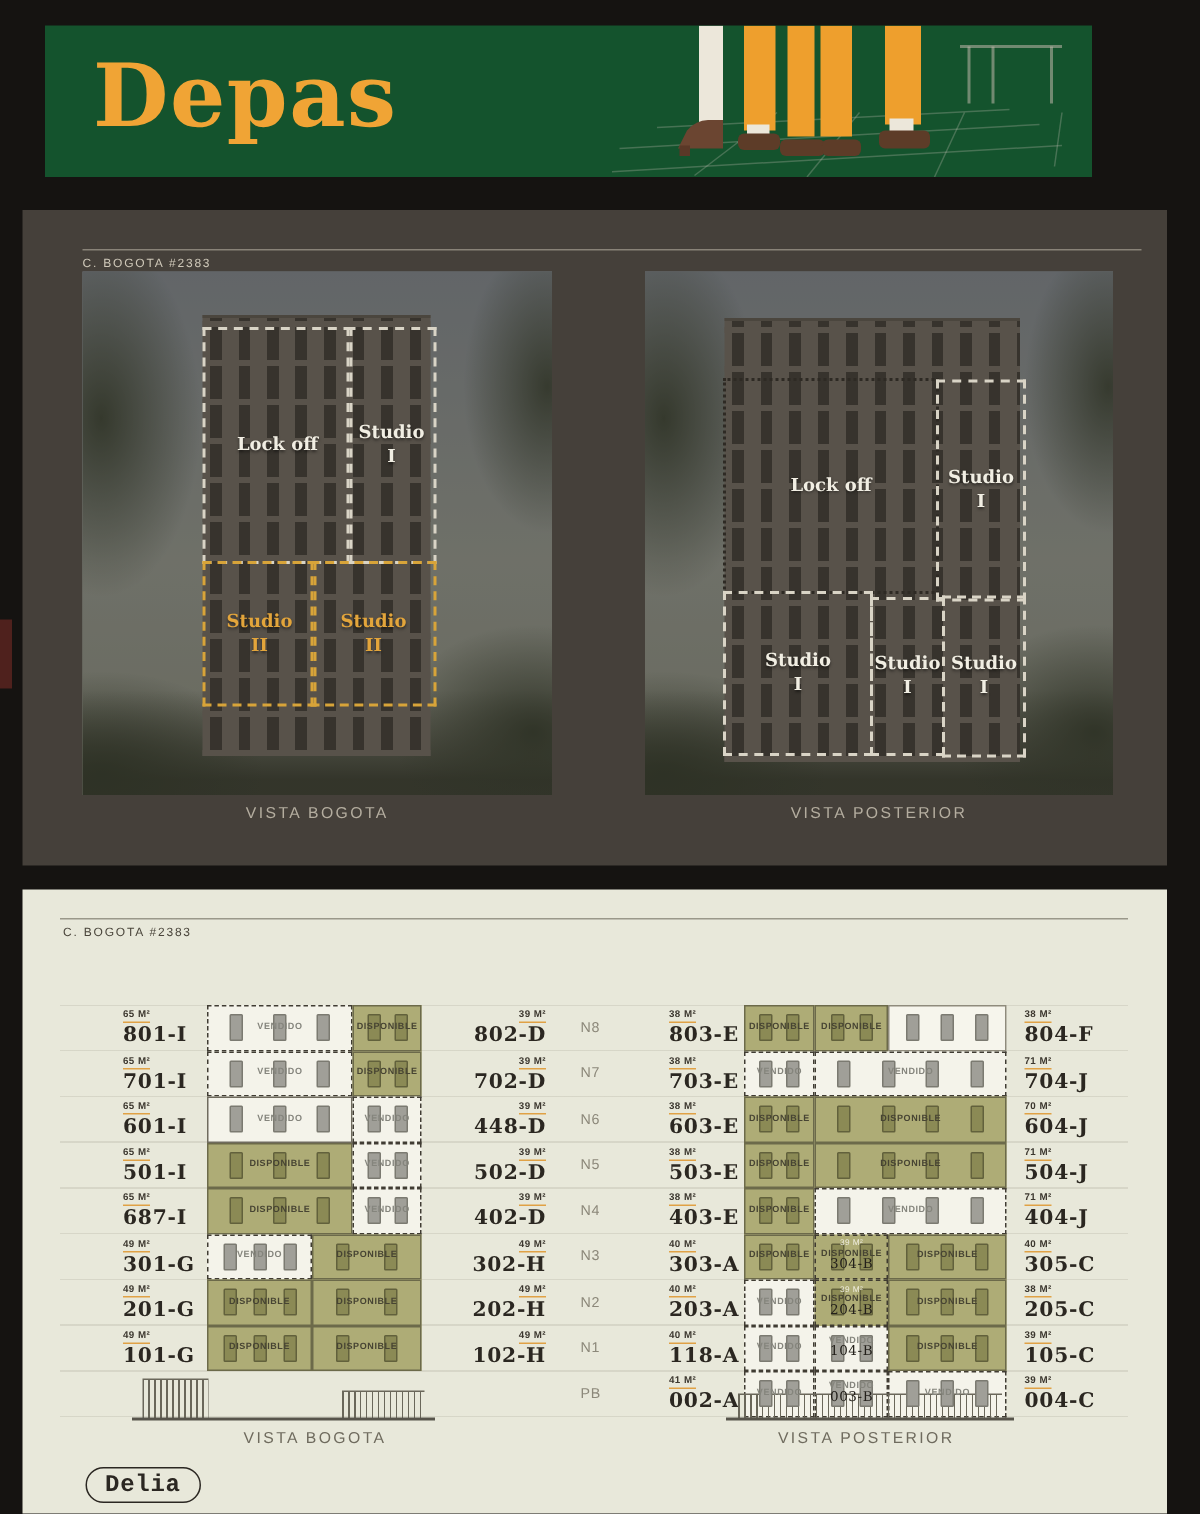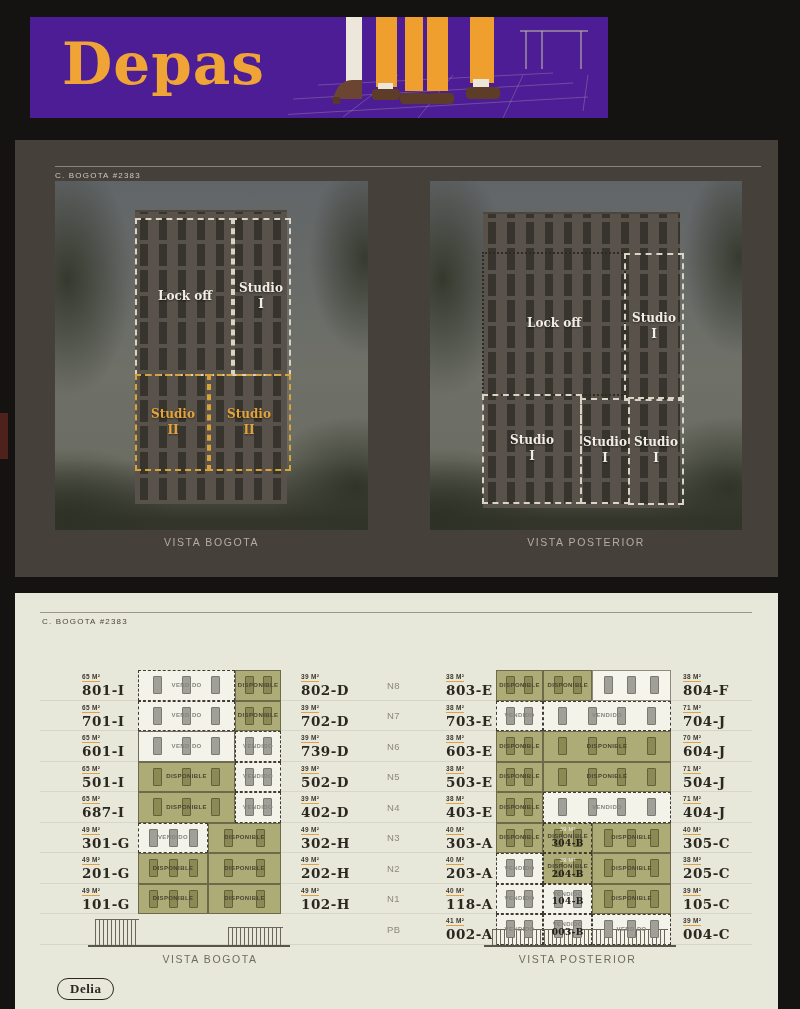--- a/index.html
+++ b/index.html
@@ -1,21 +1,21 @@
 <!DOCTYPE html>
 <html><head>
 <meta charset="utf-8">
 <style>
   html,body{margin:0;padding:0;}
   body{width:800px;height:1009px;background:#151311;position:relative;overflow:hidden;
        font-family:"Liberation Sans",sans-serif;-webkit-font-smoothing:antialiased;}
   .abs{position:absolute;}
 
   
-  .header-band{left:30px;top:17px;width:578px;height:101px;background:#4c1d95;overflow:hidden;}
+  .header-band{left:30px;top:17px;width:698px;height:101px;background:#14532d;overflow:hidden;}
   .logo{left:32px;top:10px;font-family:"DejaVu Serif",serif;font-weight:bold;font-size:58px;
         line-height:1.3;color:#f0a435;letter-spacing:1px;}
   .header-art{right:0;top:0;}
 
   
   .bld-panel{left:15px;top:140px;width:763px;height:437px;background:#45403a;}
   .rule{height:1px;background:rgba(205,197,181,.5);}
   .addr{font-size:8px;letter-spacing:1.2px;color:#cfc8b9;}
   .addr.dark{color:#4a453b;}
   .photo{overflow:hidden;background:linear-gradient(#7f8892 0%,#949a92 55%,#8a8f80 100%);}
@@ -60,21 +60,21 @@
   
   .avail-panel{left:15px;top:593px;width:763px;height:416px;background:#e8e8da;}
   .row-stripes{left:25px;top:77px;width:712px;height:275px;
       background:repeating-linear-gradient(0deg,rgba(125,120,104,.16) 0 1px,transparent 1px 30.5px);}
   .elev{top:77px;display:flex;flex-direction:column;}
   .elev-left{left:51px;width:298px;}
   .elev-right{left:429px;width:303px;}
   .chart-row{display:flex;height:30.5px;align-items:stretch;}
   .lc,.rc{display:flex;flex-direction:column;justify-content:center;align-items:flex-start;}
   .elev-left .lc{width:72px;padding-left:16px;box-sizing:border-box;}
-  .elev-left .rc{width:83px;padding-left:20px;box-sizing:border-box;}
+  .elev-left .rc{width:83px;padding-left:20px;box-sizing:border-box;align-items:flex-end;}
   .elev-right .lc{width:52px;padding-left:2px;box-sizing:border-box;}
   .elev-right .rc{width:76px;padding-left:12px;box-sizing:border-box;}
   .strip{flex:1;display:flex;}
   .uarea{font-size:6.5px;font-weight:bold;color:#3c372f;letter-spacing:.3px;
          border-bottom:1.5px solid #e0a145;padding-bottom:1px;margin-bottom:1px;}
   .ucode{font-family:"DejaVu Serif",serif;font-weight:bold;font-size:13.5px;letter-spacing:.5px;
          color:#2b2721;line-height:1.05;}
   .unit{position:relative;box-sizing:border-box;}
   .u-available{background:#aeac76;border:1px solid #6c6a4a;}
   .u-available-dashed{background:#aeac76;border:1.6px dashed #3f3b31;}
@@ -84,32 +84,32 @@
   .doors{position:absolute;inset:3px 4px;display:flex;align-items:center;
          justify-content:space-around;z-index:1;}
   .door{width:7px;height:16px;border-radius:1px;}
   .u-available .door,.u-available-dashed .door{background:#8b8a55;border:1px solid #62613c;}
   .u-sold-dashed .door,.u-sold-solid .door,.u-plain .door,.u-facade .door{background:#a09f98;border:1px solid #7b7a71;}
   .utxt{position:absolute;inset:0;display:flex;flex-direction:column;align-items:center;
         justify-content:center;z-index:2;text-align:center;line-height:1.1;}
   .ustatus{font-size:6px;font-weight:bold;letter-spacing:.4px;color:#474433;}
   .u-sold-dashed .ustatus,.u-sold-solid .ustatus{color:#85857d;}
   .uarea-tiny{font-size:5.5px;color:#f0eee0;letter-spacing:.3px;}
-  .ucode-in{font-family:"DejaVu Serif",serif;font-weight:bold;font-size:9px;color:#23201b;letter-spacing:.4px;}
+  .ucode-in{font-family:"DejaVu Serif",serif;font-weight:normal;font-size:9px;color:#23201b;letter-spacing:.4px;}
   .floors-col{left:372px;top:77px;width:34px;display:flex;flex-direction:column;}
   .floor-row{height:30.5px;display:flex;align-items:center;text-align:center;}
   .floor-label{font-size:9.5px;color:#8c887a;letter-spacing:.5px;}
   .fence{background:repeating-linear-gradient(90deg,#6a675a 0 1px,transparent 1px 4px);
          border-top:1px solid #6a675a;}
   .groundline{height:2px;background:#57544b;}
   .chart-caption{font-size:10.5px;letter-spacing:1.6px;color:#6f6b5e;text-align:center;}
   .ccapL{left:85px;top:360px;width:220px;}
   .ccapR{left:455px;top:360px;width:215px;}
   .delia{left:42px;top:385px;border:1.6px solid #2b2722;border-radius:12px;padding:2px 12px;
-         font-family:Liberation Serif, serif;font-weight:bold;font-size:13px;color:#2b2722;letter-spacing:.5px;}
+         font-family:Liberation Mono, monospace;font-weight:bold;font-size:16px;color:#2b2722;letter-spacing:.5px;}
 </style>
 </head>
 <body>
 
 <div class="abs header-band">
   <div class="abs logo">Depas</div>
   <svg class="abs header-art" width="320" height="101" viewBox="0 0 320 101">
 
     <g stroke="rgba(205,198,186,.28)" stroke-width="1" fill="none">
       <path d="M-10 98 L300 80"></path>
@@ -294,21 +294,21 @@
               <div class="door"></div>
               <div class="door"></div>
             </div>
             <div class="utxt">
               <div class="ustatus">VENDIDO</div>
             </div>
           </div>
         </div>
         <div class="rc">
           <span class="uarea">39 M²</span>
-          <div class="ucode">739-D</div>
+          <div class="ucode">448-D</div>
         </div>
       </div>
       <div class="chart-row">
         <div class="lc">
           <span class="uarea">65 M²</span>
           <div class="ucode">501-I</div>
         </div>
         <div class="strip">
           <div class="unit u-available" style="width: 68%;">
             <div class="doors">

